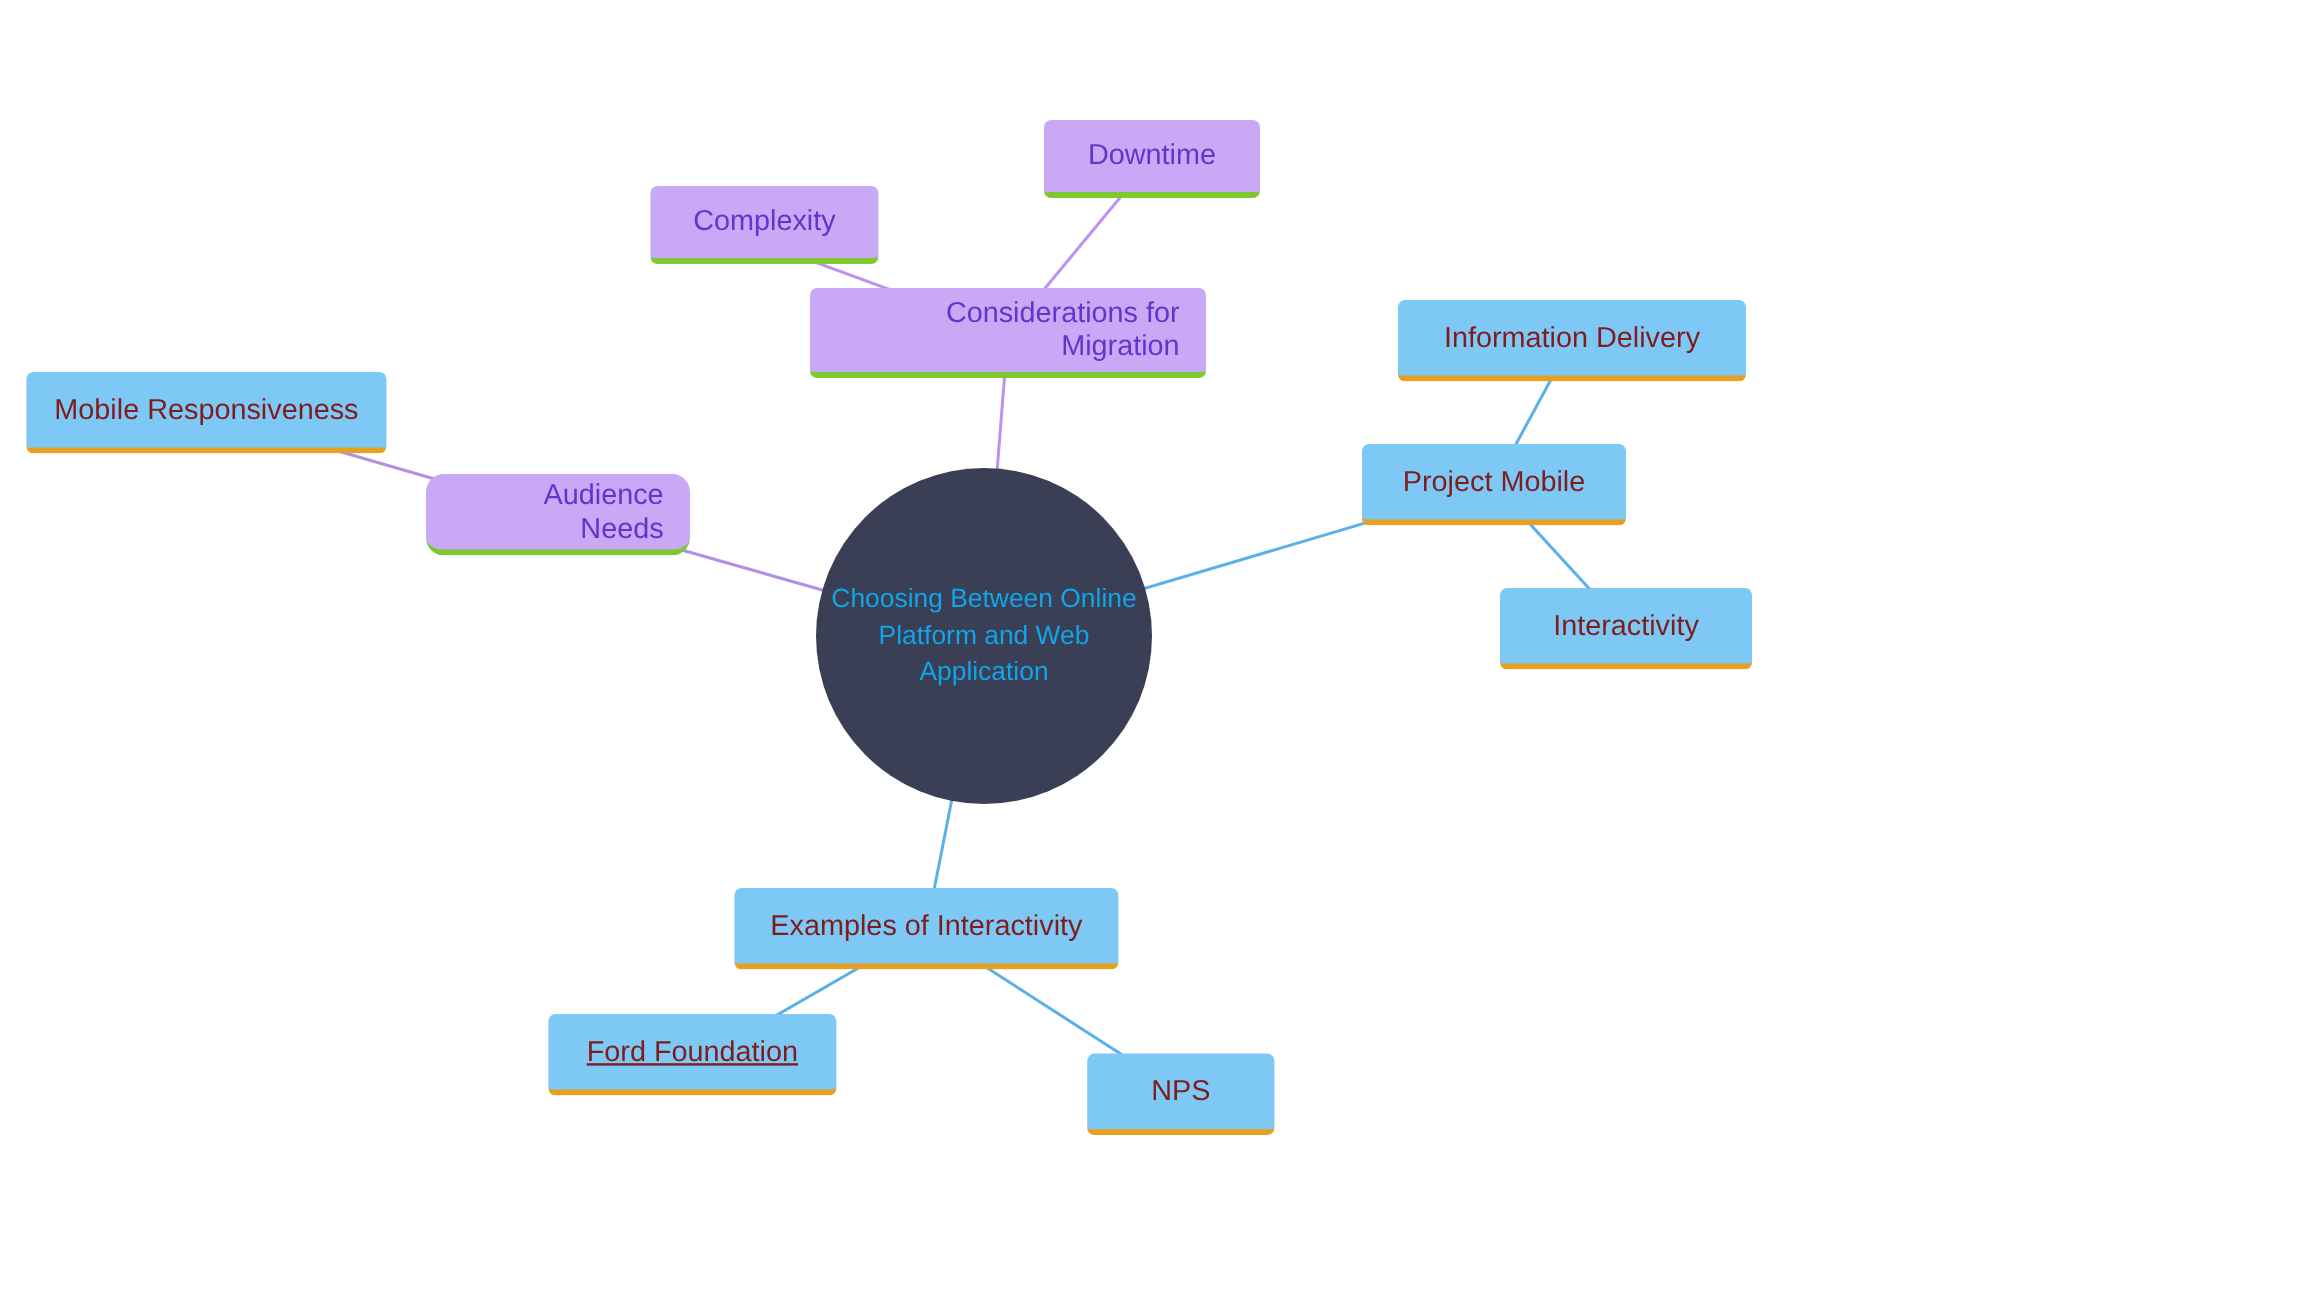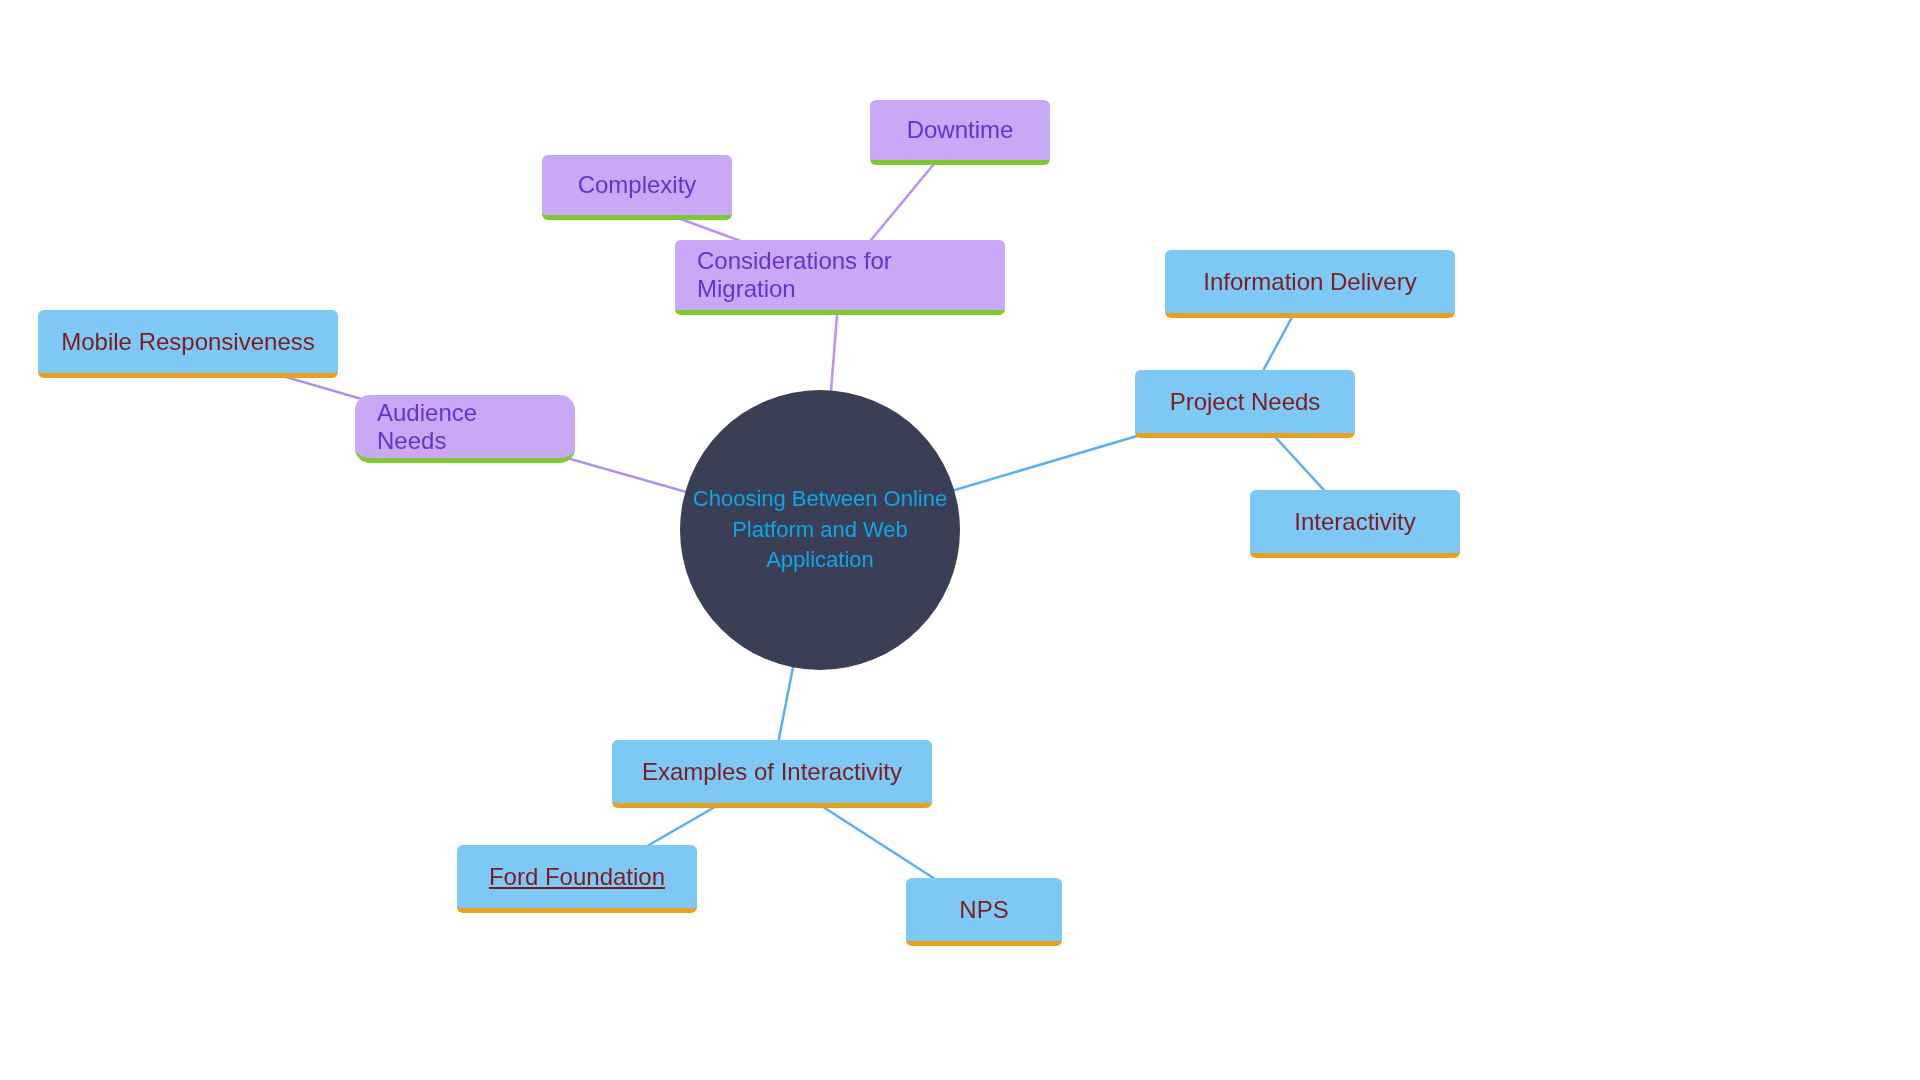--- a/index.html
+++ b/index.html
@@ -40,21 +40,21 @@
     .node {
       position: absolute;
       border-radius: 6px;
       padding: 4px 22px;
       font-size: 24px;
       font-weight: 400;
       z-index: 2;
       display: flex;
       align-items: center;
       justify-content: center;
-      text-align: left;
+      text-align: right;
     }
     .node-purple {
       background: #c9a8f5;
       color: #6633cc;
       border-bottom: 5px solid #7ec832;
     }
     .node-blue {
       background: #7dc8f5;
       color: #7f1d1d;
       border-bottom: 5px solid #e8a020;
@@ -83,36 +83,36 @@
 
 <div class="node node-purple" style="left:500px;top:155px;width:190px;height:65px;margin-left:42px;">
   <span>Complexity</span>
 </div>
 <div class="node node-purple" style="left:870px;top:100px;width:180px;height:65px;">
   <span>Downtime</span>
 </div>
 <div class="node node-purple" style="left:675px;top:240px;width:330px;height:75px;">
   <span>Considerations for Migration</span>
 </div>
-<div class="node node-blue" style="left:22px;top:310px;width:300px;height:68px;margin-left:16px;">
+<div class="node node-blue" style="left:22px;top:310px;width:300px;height:68px;">
   <span>Mobile Responsiveness</span>
 </div>
 <div class="node node-purple" style="left:355px;top:395px;width:220px;height:68px;border-radius:15px;">
   <span>Audience Needs</span>
 </div>
 <div class="node node-blue" style="left:612px;top:740px;width:320px;height:68px;">
   <span>Examples of Interactivity</span>
 </div>
 <div class="node node-blue" style="left:457px;top:845px;width:240px;height:68px;text-decoration:underline;">
   <span>Ford Foundation</span>
 </div>
 <div class="node node-blue" style="left:870px;top:878px;width:156px;height:68px;margin-left:36px;">
   <span>NPS</span>
 </div>
 <div class="node node-blue" style="left:1165px;top:250px;width:290px;height:68px;">
   <span>Information Delivery</span>
 </div>
 <div class="node node-blue" style="left:1135px;top:370px;width:220px;height:68px;">
-  <span>Project Needs</span>
+  <span>Project Mobile</span>
 </div>
 <div class="node node-blue" style="left:1250px;top:490px;width:210px;height:68px;">
   <span>Interactivity</span>
 </div>
 
 </body></html>

